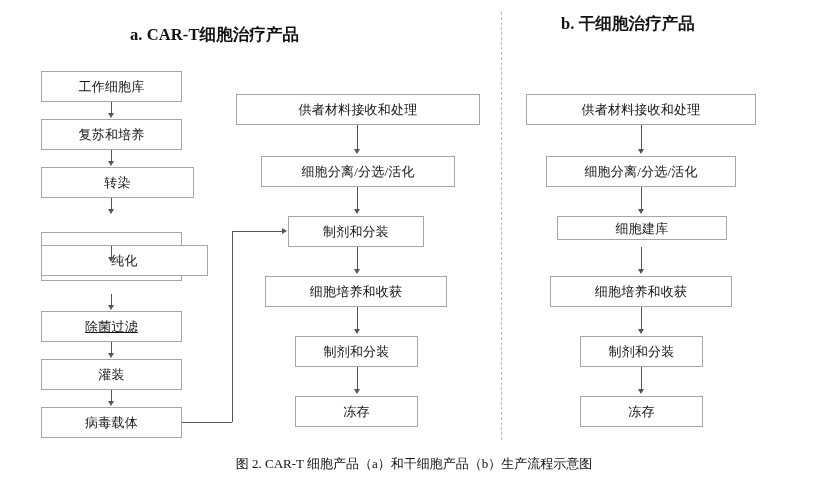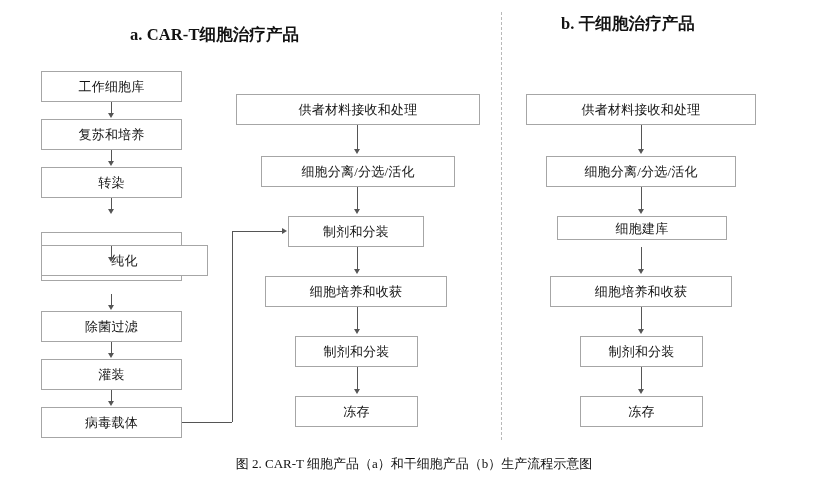--- a/index.html
+++ b/index.html
@@ -107,24 +107,24 @@
 
 <div id="figure-root">
 
   <div class="panel-title" id="title-a">a. CAR-T细胞治疗产品</div>
   <div class="panel-title" id="title-b">b. 干细胞治疗产品</div>
 
   <div id="divider"></div>
 
   <div class="node" style="left:41px;  top:71px;  width:141px; height:31px;">工作细胞库</div>
   <div class="node" style="left:41px;  top:119px; width:141px; height:31px;">复苏和培养</div>
-  <div class="node" style="left:41px;  top:167px; width:141px; height:31px;">转染</div>
+  <div class="node" style="left:41px;  top:167px; width:153px; height:31px;">转染</div>
   <div class="node" style="left:41px;  top:232px; width:141px; height:49px;">包装和收获</div>
   <div class="node" style="left:41px;  top:245px; width:167px; height:31px;">纯化</div>
-  <div class="node" style="left:41px;  top:311px; width:141px; height:31px;">除菌过滤</div>
+  <div class="node" style="left:41px;  top:311px; width:141px; height:31px;text-decoration:underline;">除菌过滤</div>
   <div class="node" style="left:41px;  top:359px; width:141px; height:31px;">灌装</div>
   <div class="node" style="left:41px;  top:407px; width:141px; height:31px;">病毒载体</div>
 
   <div class="vline" style="left:111px; top:102px; height:12px;"></div>
   <div class="arrow-down" style="left:108px; top:113px;"></div>
   <div class="vline" style="left:111px; top:150px; height:12px;"></div>
   <div class="arrow-down" style="left:108px; top:161px;"></div>
   <div class="vline" style="left:111px; top:198px; height:12px;"></div>
   <div class="arrow-down" style="left:108px; top:209px;"></div>
   <div class="vline" style="left:111px; top:246px; height:12px;"></div>

